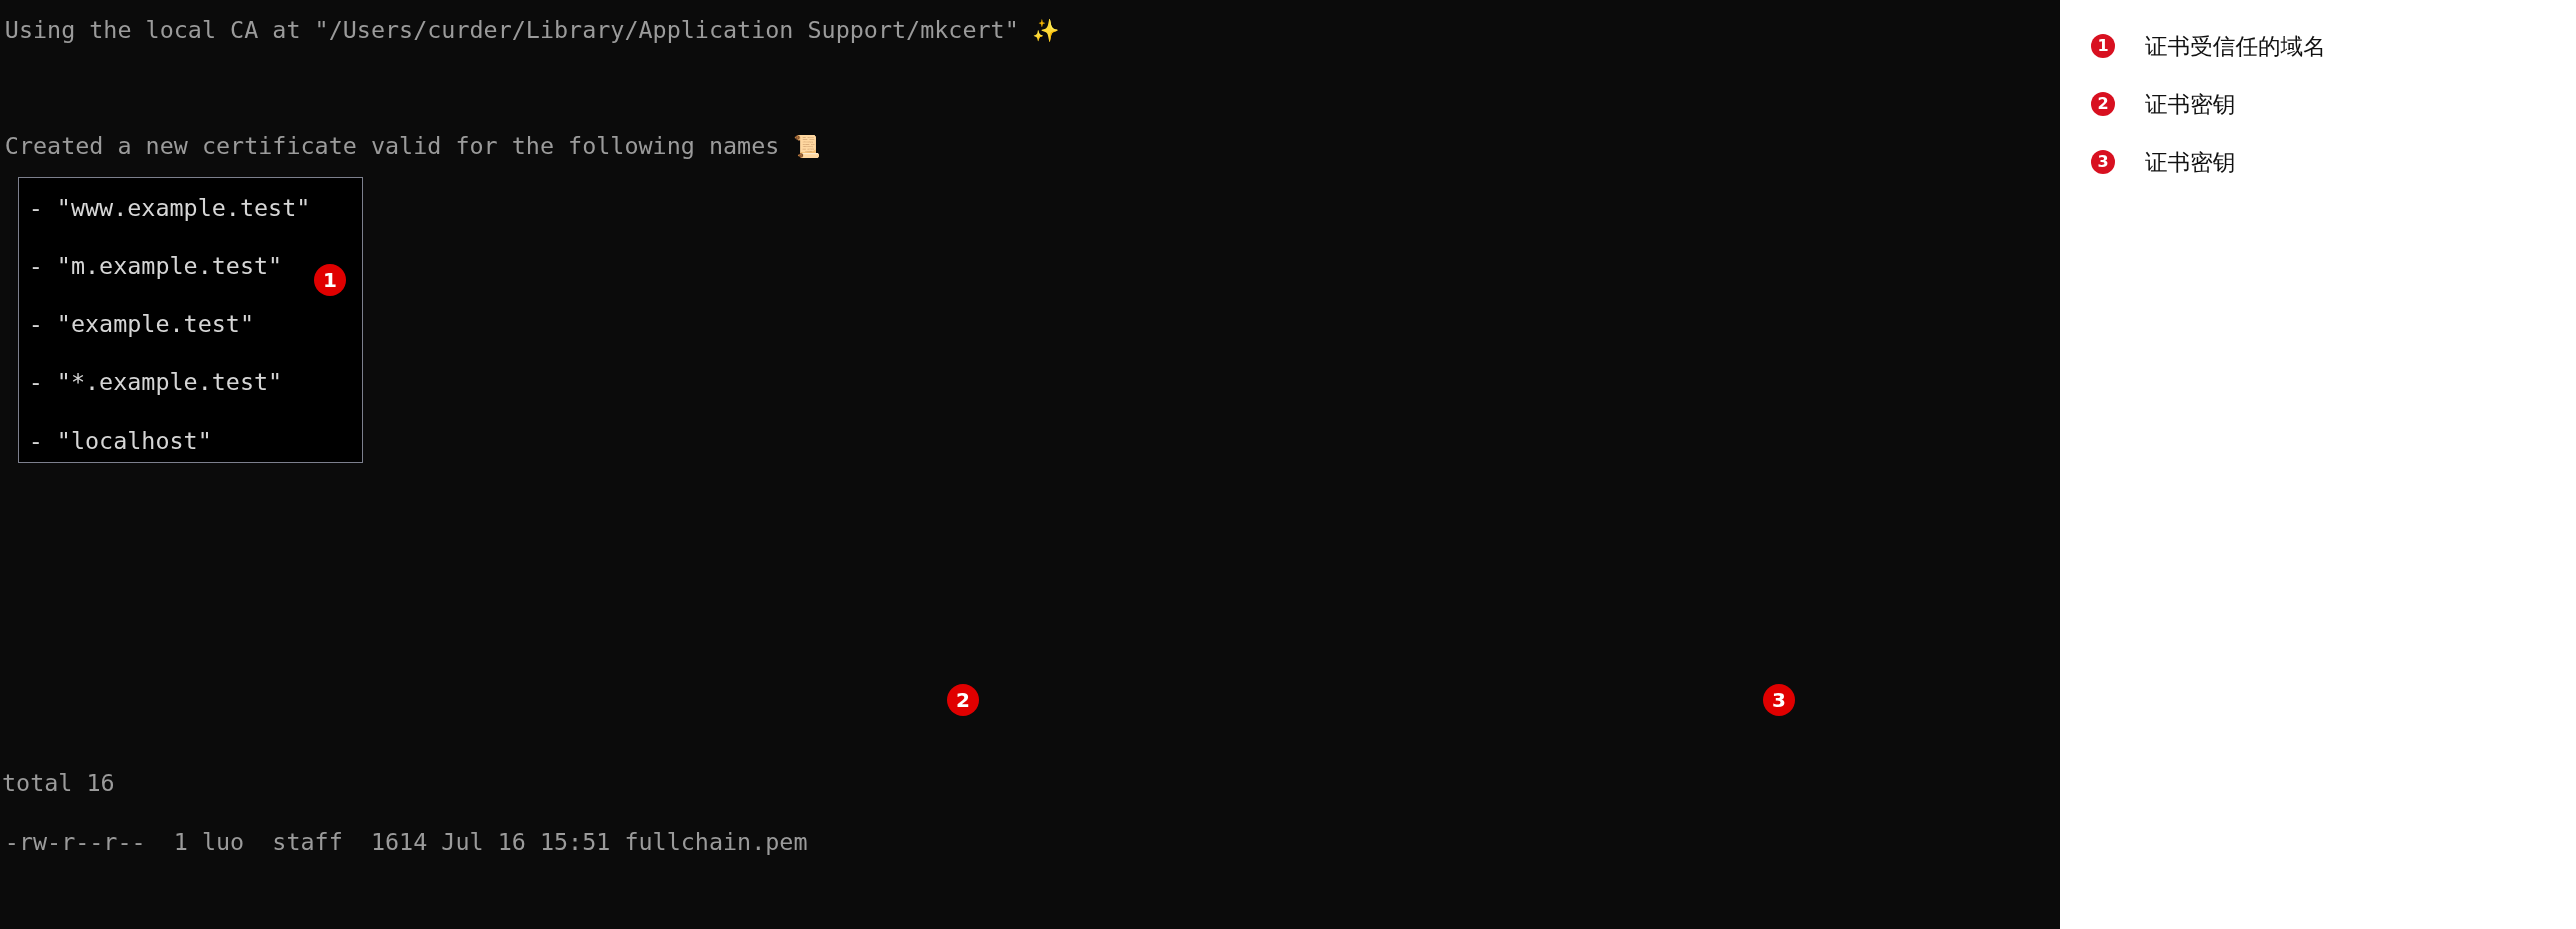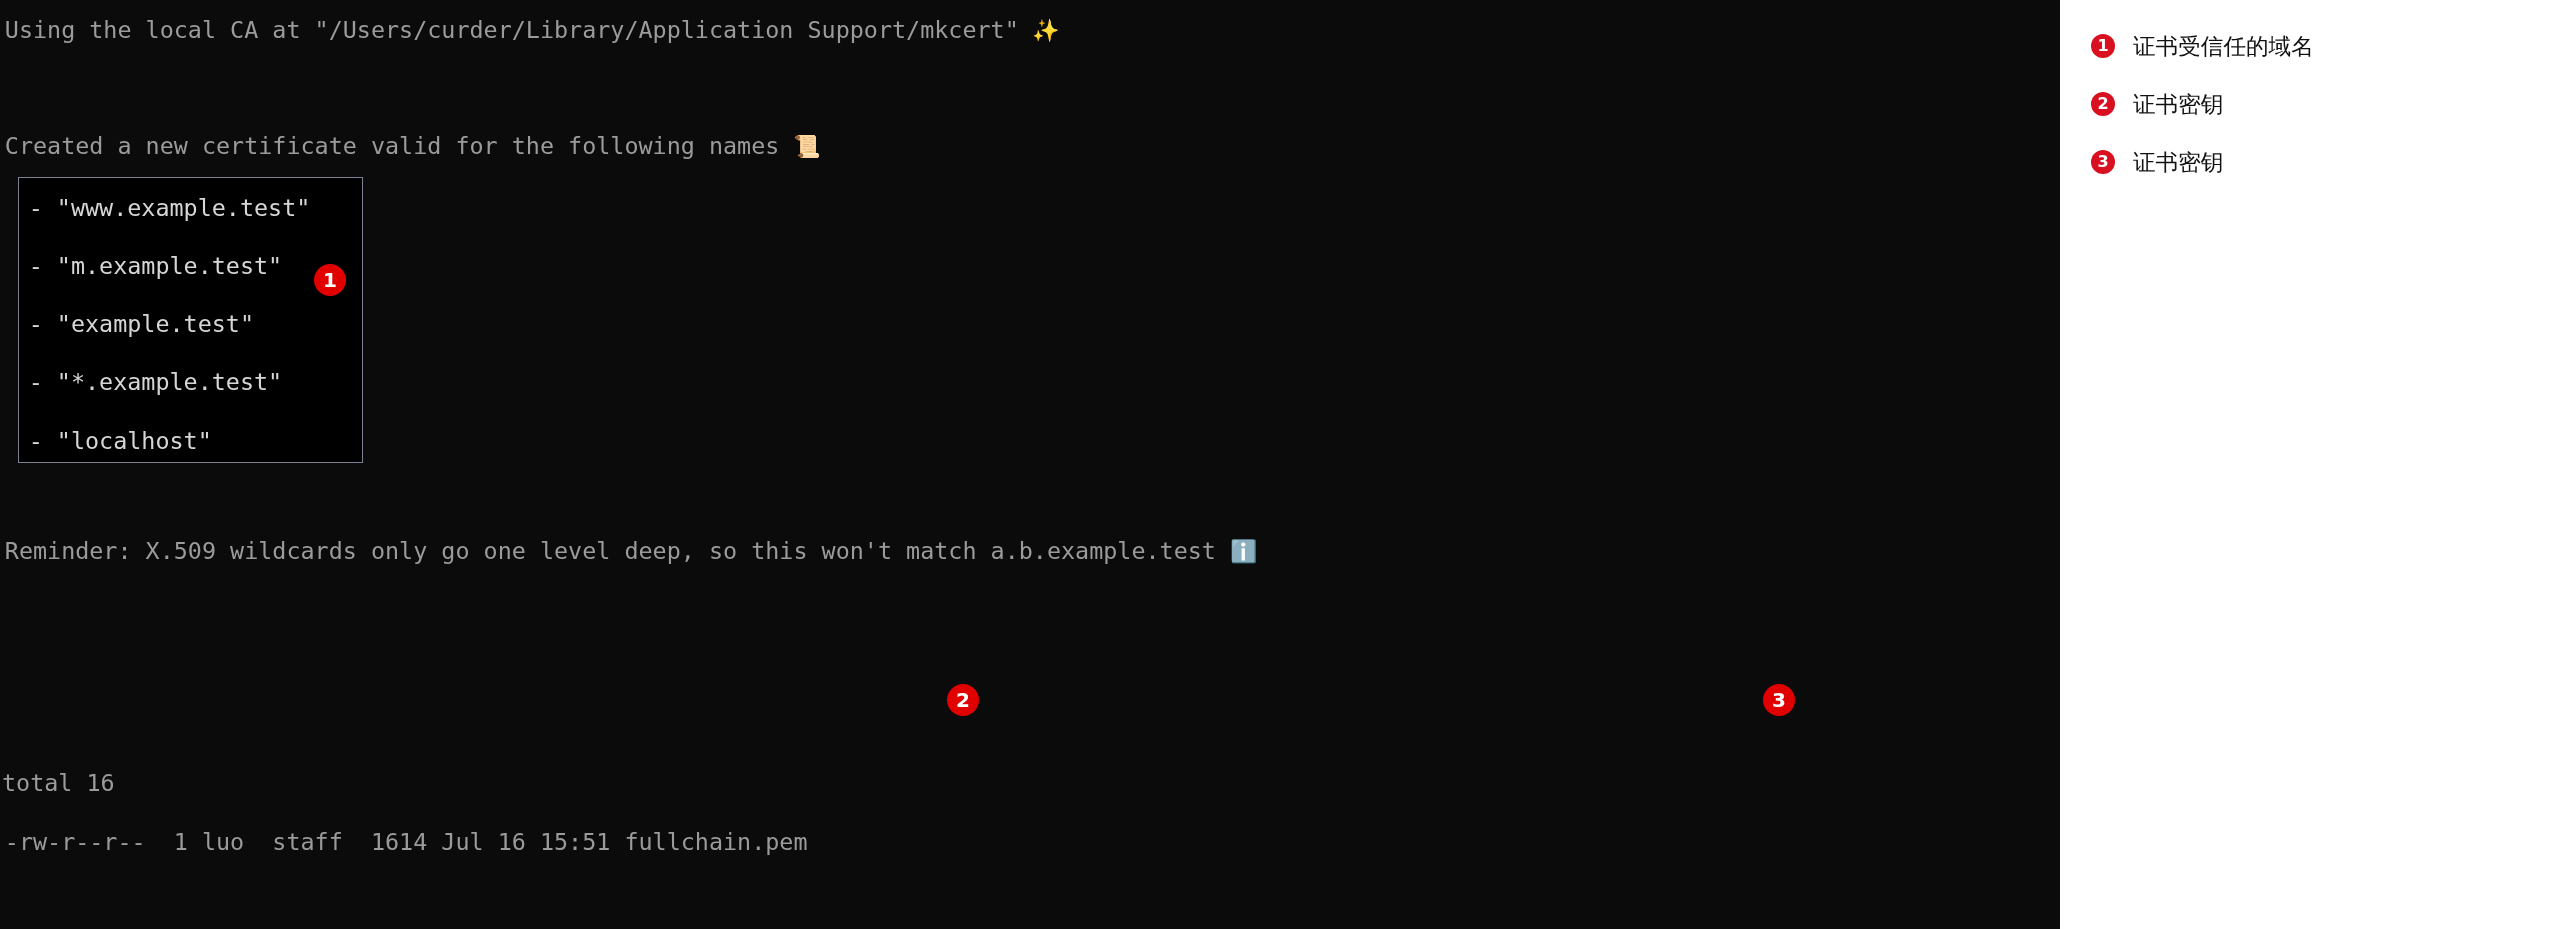--- a/index.html
+++ b/index.html
@@ -120,21 +120,21 @@
     font-family: "DejaVu Sans", sans-serif;
     font-size: 16px;
     font-weight: bold;
     display: flex;
     align-items: center;
     justify-content: center;
     flex: 0 0 auto;
     line-height: 1;
   }
   .legend-label {
-    margin-left: 18px;
+    margin-left: 30px;
     font-family: "DejaVu Sans", sans-serif;
     font-size: 22.6px;
     color: #111111;
     white-space: nowrap;
     line-height: 1;
   }
 </style>
 </head>
 <body>
 
@@ -149,21 +149,20 @@
     <div id="san-box">
       <div class="san-line" style="left:9.7px; top:16px;">- "www.example.test"</div>
       <div class="san-line" style="left:9.7px; top:74px;">- "m.example.test"</div>
       <div class="san-line" style="left:9.7px; top:132px;">- "example.test"</div>
       <div class="san-line" style="left:9.7px; top:190px;">- "*.example.test"</div>
       <div class="san-line" style="left:9.7px; top:249px;">- "localhost"</div>
     </div>
 
     <div class="badge" style="left:314px; top:264px;">1</div>
 
-    <div class="term-line" style="left:4.8px; top:537px;"><span>Reminder: X.509 wildcards only go one level deep, so this won't match a.b.example.test </span><span class="emoji">ℹ️</span></div>
 
 
     <div class="badge" style="left:947px; top:684px;">2</div>
 
     <div class="badge" style="left:1763px; top:684px;">3</div>
 
     <div class="term-line" style="left:2px; top:769px;">total 16</div>
 
     <div class="term-line" style="left:4.8px; top:828px;">-rw-r--r--  1 luo  staff  1614 Jul 16 15:51 fullchain.pem</div>
 

